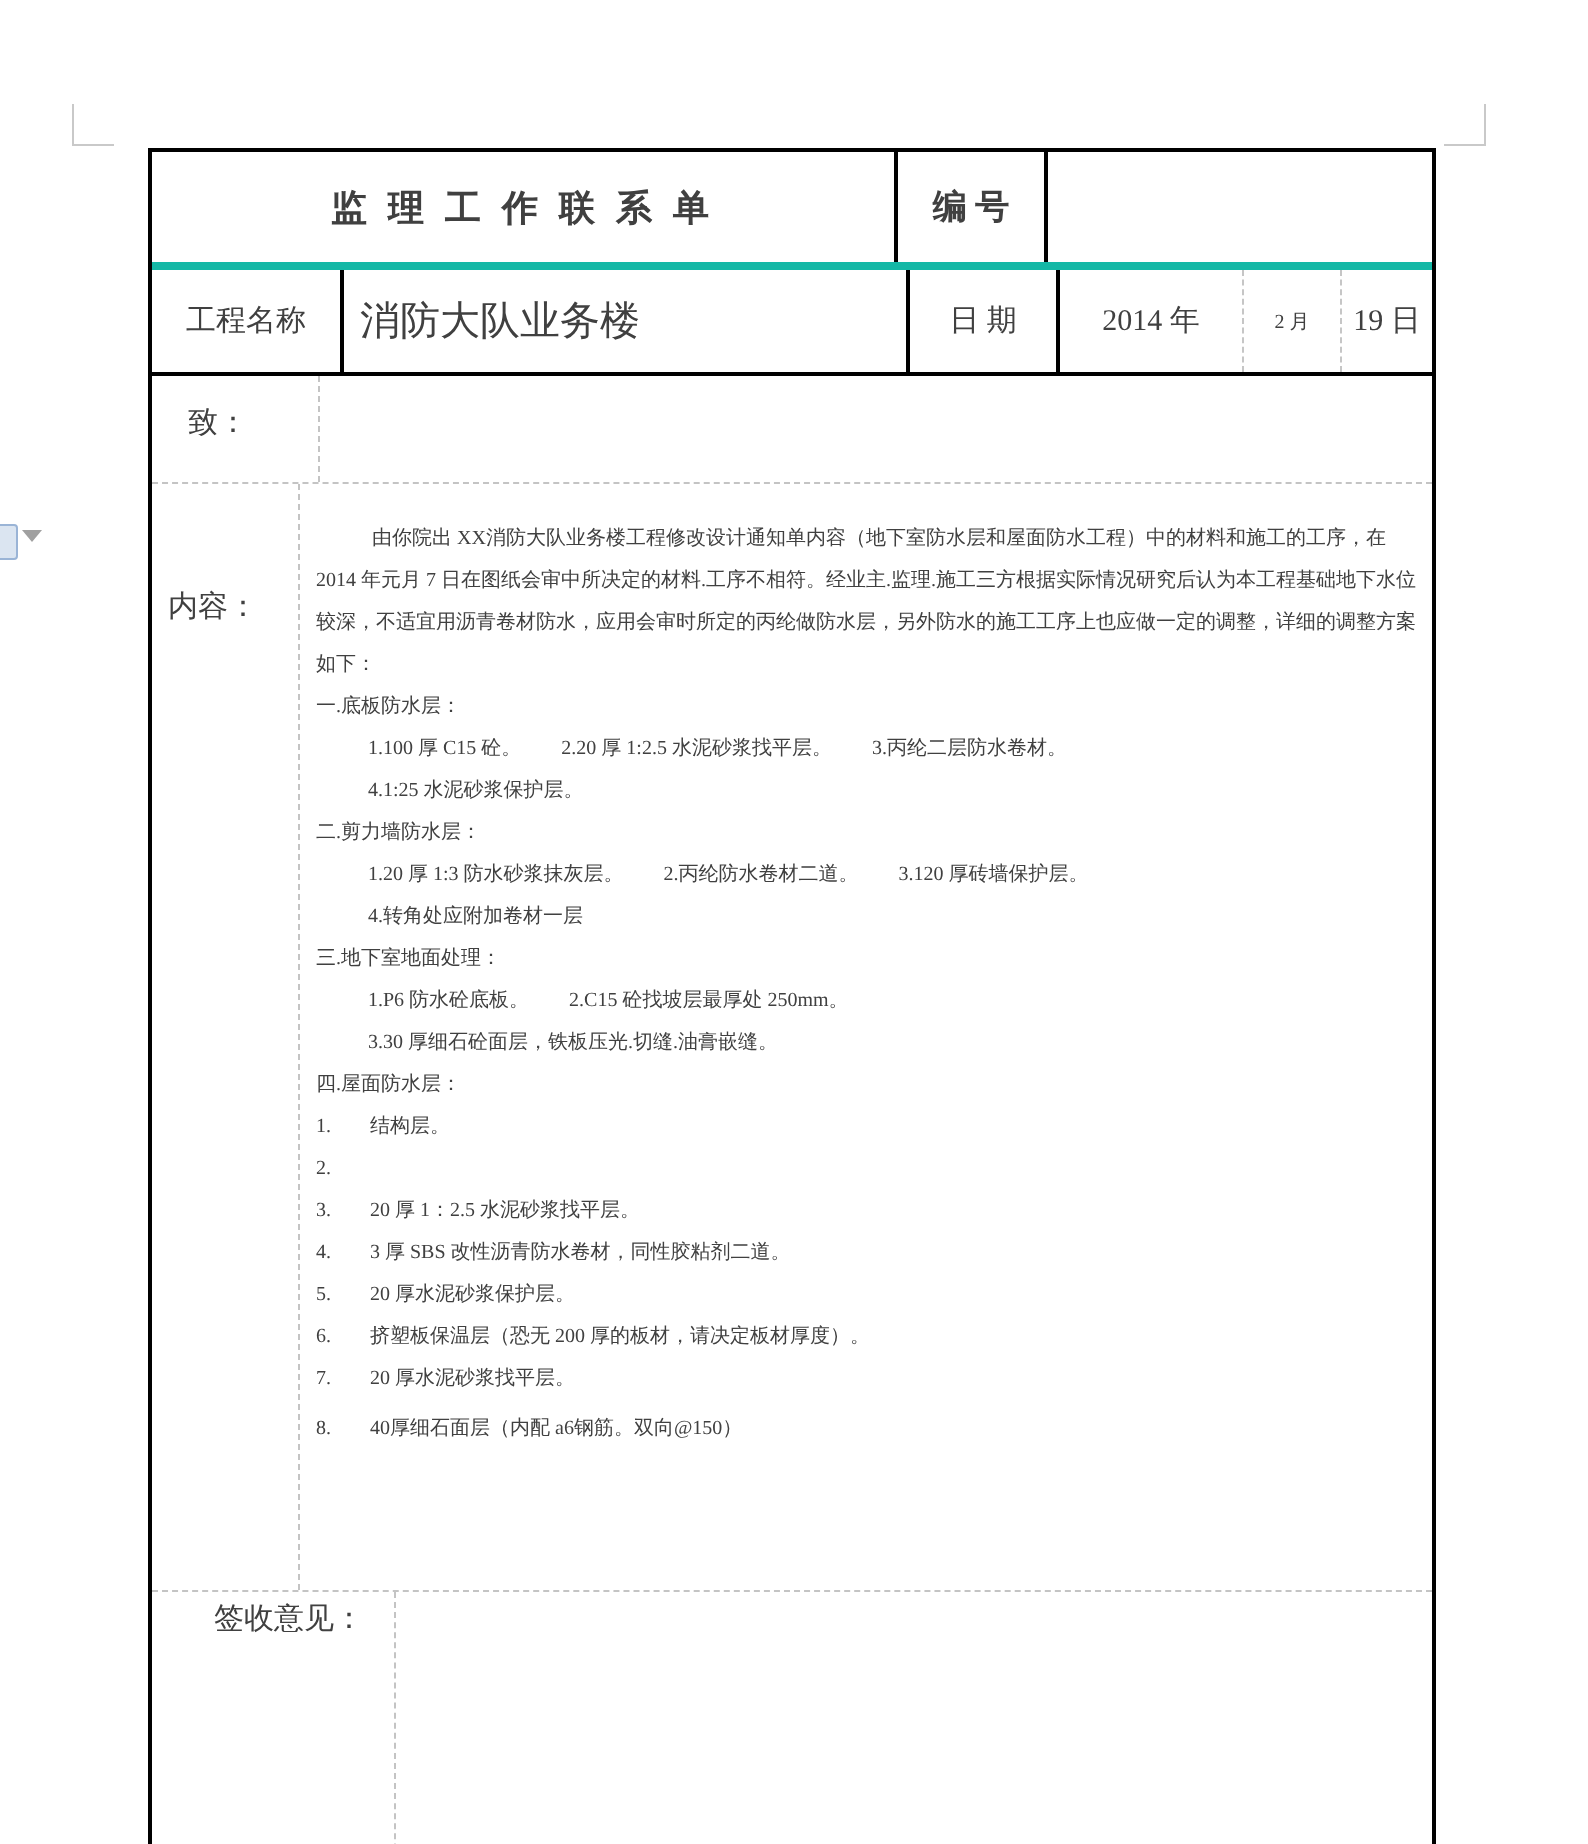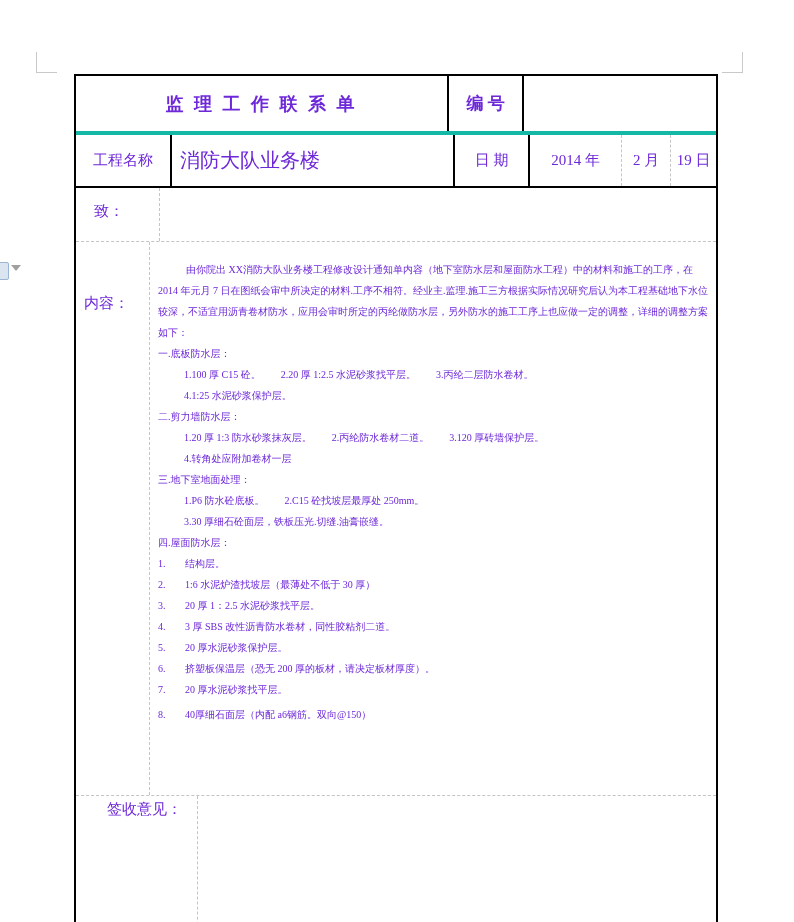--- a/index.html
+++ b/index.html
@@ -1,19 +1,19 @@
 <!DOCTYPE html>
 <html><head>
 <meta charset="utf-8">
 <style>
   * { margin:0; padding:0; box-sizing:content-box; }
   html,body { background:#ffffff; }
   .page {
     position:relative; width:794px; height:922px; background:#ffffff;
-    overflow:hidden; font-family:"Liberation Serif","DejaVu Serif",serif; color:#6d28d9;
+    overflow:hidden; font-family:"Liberation Serif","DejaVu Serif",serif; color:#404040;
   }
   
   .crop-tl { position:absolute; left:36px; top:52px; width:20px; height:20px;
              border-left:1px solid #c9c9c9; border-bottom:1px solid #c9c9c9; }
   .crop-tr { position:absolute; left:722px; top:52px; width:20px; height:20px;
              border-right:1px solid #c9c9c9; border-bottom:1px solid #c9c9c9; }
   
   .m-comment { position:absolute; left:-4px; top:262px; width:11px; height:16px;
                background:#dbe5f1; border:1px solid #9ab4d6; border-radius:2px; }
   .m-chevron { position:absolute; left:11px; top:265px; width:0; height:0;
@@ -27,21 +27,21 @@
   .hrow2 { height:51px; border-top:4px solid #14b8a6; border-bottom:2px solid #000; }
   .cell { display:flex; align-items:center; }
   .center { justify-content:center; text-align:center; }
   .c-title { width:371px; font-weight:bold; font-size:18px; letter-spacing:3px; }
   .c-no    { width:73px;  border-left:2px solid #000; font-weight:bold; font-size:17px; }
   .c-noval { flex:1;      border-left:2px solid #000; }
   .c-pl  { width:94px;  font-size:15px; }
   .c-pv  { width:273px; border-left:2px solid #000; padding-left:8px; font-size:20px; }
   .c-dl  { width:73px;  border-left:2px solid #000; font-size:15px;text-align:right; }
   .c-yr  { width:91px;  border-left:2px solid #000; font-size:15px; }
-  .c-mo  { width:48px;  border-left:1px dashed #c6c6c6; font-size:15px; }
+  .c-mo  { width:48px;  border-left:1px dashed #c6c6c6; font-size:10px; }
   .c-dy  { flex:1;      border-left:1px dashed #c6c6c6; font-size:15px; }
   
   .r-zhi     { height:53px;  border-bottom:1px dashed #c4c4c4; }
   .r-content { height:553px; border-bottom:1px dashed #c4c4c4; }
   .r-sign    { height:184px; }
   .lab { flex:none; border-right:1px dashed #c4c4c4; font-size:15px; }
   .lab-zhi  { width:65px;  padding:14px 0 0 18px; }
   .lab-nr   { width:65px;  padding:52px 0 0 8px;  }
   .lab-sign { width:90px;  padding:4px 0 0 31px;  }
   .val { flex:1; }
@@ -101,21 +101,20 @@
         <div class="stitle">四.屋面防水层：</div>
         <div class="roof-list">
 
             <div class="li">
               <span class="num">1.</span>
               <span class="txt">结构层。</span>
             </div>
 
             <div class="li">
               <span class="num">2.</span>
-              <span class="txt">1:6 水泥炉渣找坡层（最薄处不低于 30 厚）</span>
             </div>
 
             <div class="li">
               <span class="num">3.</span>
               <span class="txt">20 厚 1：2.5 水泥砂浆找平层。</span>
             </div>
 
             <div class="li">
               <span class="num">4.</span>
               <span class="txt">3 厚 SBS 改性沥青防水卷材，同性胶粘剂二道。</span>

